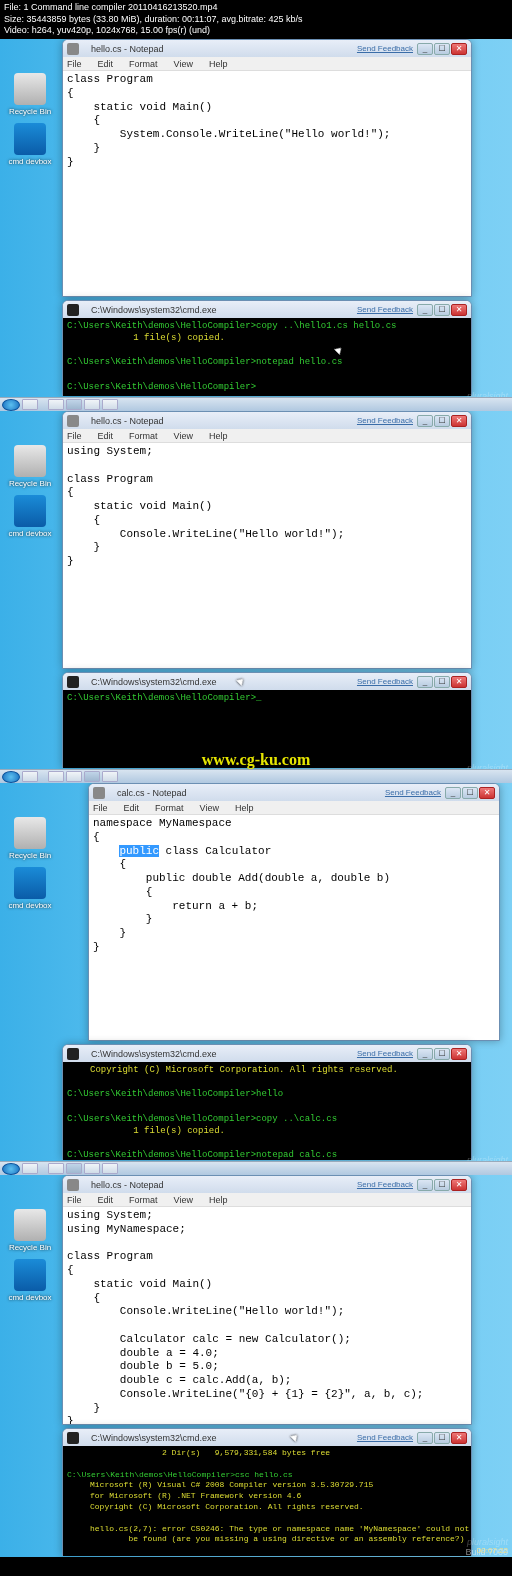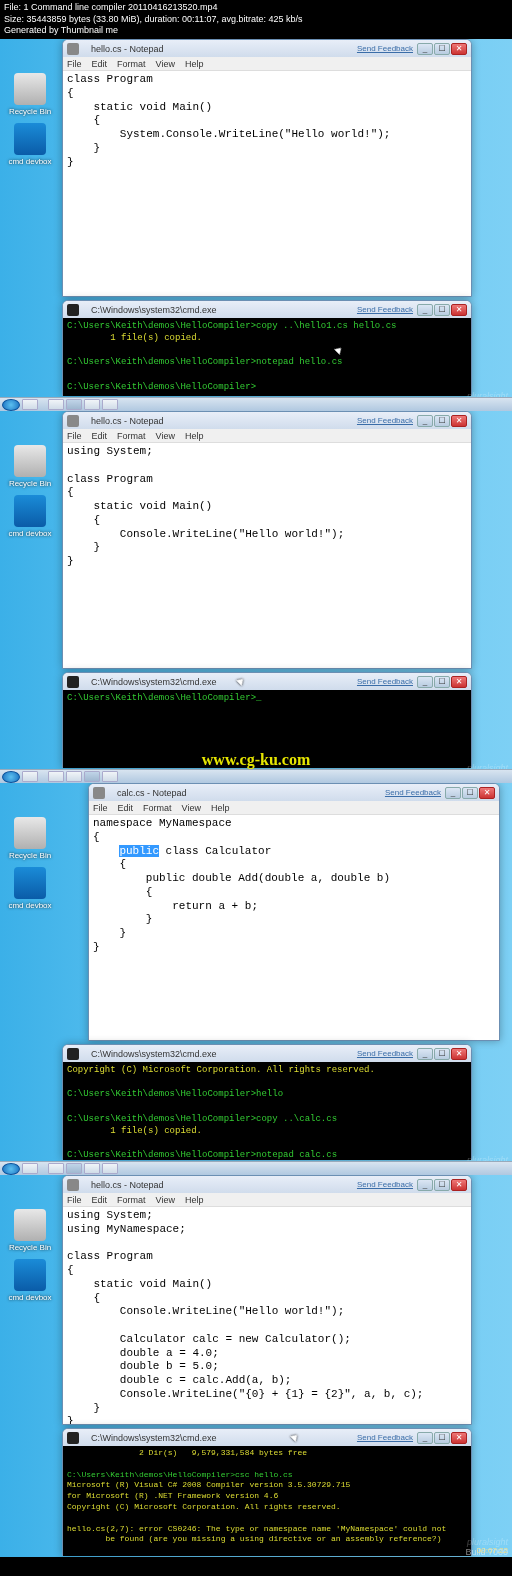--- a/index.html
+++ b/index.html
@@ -12,44 +12,44 @@
   .cmd-icon .glyph { background: linear-gradient(#1a8cd8, #0a5ca8); }
   .desktop-icon span { color: #fff; font-size: 8px; text-shadow: 0 0 3px #000; display: block; word-wrap: break-word; }
   .window { position: absolute; background: #fff; border: 1px solid #6b8fb3; border-radius: 6px 6px 0 0; box-shadow: 0 0 8px rgba(0,0,0,.3); }
   .titlebar { height: 17px; background: linear-gradient(#e8eef8, #d0dcec); border-radius: 5px 5px 0 0; display: flex; align-items: center; padding: 0 4px; font-size: 9px; color: #333; }
   .titlebar .icon-slot { width: 12px; height: 12px; margin-right: 4px; background: #888; border-radius: 2px; }
   .titlebar .title { flex: 1; padding-left: 8px; }
   .titlebar .feedback { color: #3a6da8; font-size: 8px; margin-right: 4px; text-decoration: underline; }
   .win-btns { display: flex; gap: 1px; }
   .win-btn { width: 16px; height: 12px; background: linear-gradient(#dbe6f4, #b8cce0); border: 1px solid #8aa; border-radius: 2px; font-size: 8px; text-align: center; line-height: 10px; color: #333; }
   .win-btn.close { background: linear-gradient(#e77, #c33); color: #fff; border-color: #a22; }
-  .menubar { height: 14px; background: #f0f0f0; border-bottom: 1px solid #ddd; display: flex; padding: 0 4px; font-size: 9px; align-items: center; gap: 10px; color: #333; }
+  .menubar { height: 14px; background: #f0f0f0; border-bottom: 1px solid #ddd; display: flex; padding: 0 4px; font-size: 9px; align-items: center; gap: 16px; color: #333; }
   .editor { background: #fff; font-family: 'Courier New', monospace; font-size: 11px; padding: 2px 4px; white-space: pre; color: #000; overflow: hidden; line-height: 1.25; }
   .console { background: #000; color: #ccc; font-family: 'Courier New', monospace; font-size: 9px; padding: 2px 4px; white-space: pre; overflow: hidden; line-height: 1.35; }
   .cmd-green { color: #3c3; }
-  .cmd-yellow { color: #dd3; }
+  .cmd-yellow { color: #dd3; margin-left: 23px; }
   .taskbar { position: absolute; bottom: 0; left: 0; right: 0; height: 14px; background: linear-gradient(#d8e4f0, #b0c8e0); border-top: 1px solid #9ab; display: flex; align-items: center; padding: 0 2px; gap: 2px; }
   .start-orb { width: 18px; height: 12px; background: radial-gradient(circle, #5bc0f0, #1a70c0); border-radius: 50%; border: 1px solid #08509a; }
   .tb-item { width: 16px; height: 11px; background: linear-gradient(#f0f4f8,#d0dce8); border: 1px solid #aac; border-radius: 1px; }
   .tb-item.active { background: linear-gradient(#c0d4e8,#a0b8d0); }
   .watermark { position: absolute; right: 4px; bottom: 0; color: rgba(255,255,255,.5); font-size: 9px; text-align: right; }
   .wm-brand { font-style: italic; opacity: .5; }
   .timestamp { position: absolute; right: 4px; bottom: 2px; color: #f0e090; font-size: 8px; }
   .cursor { position: absolute; width: 8px; height: 12px; }
   .cursor::before { content: ''; position: absolute; width: 0; height: 0; border-left: 6px solid #fff; border-top: 4px solid transparent; border-bottom: 4px solid transparent; transform: rotate(-45deg); filter: drop-shadow(0 0 1px #000); }
   .hl { background: #3399ff; color: #fff; }
   .url-overlay { position: absolute; color: #e6e600; font-family: serif; font-size: 16px; font-weight: bold; left: 50%; transform: translateX(-50%); }
 </style>
 </head>
 <body>
 
 <div class="meta-text">
   <div>File: 1 Command line compiler 20110416213520.mp4</div>
   <div>Size: 35443859 bytes (33.80 MiB), duration: 00:11:07, avg.bitrate: 425 kb/s</div>
-  <div>Generated by Thumbnail me</div>
+  <div>Video: h264, yuv420p, 1024x768, 15.00 fps(r) (und)</div>
 </div>
 
 <div class="frame" style="height:372px;">
   <div class="desktop-icon recycle" style="top:6px;">
       <div class="glyph"></div>
       <span>Recycle Bin</span>
     </div>
   <div class="desktop-icon cmd-icon" style="top:56px;">
       <div class="glyph"></div>
       <span>cmd devbox</span>

